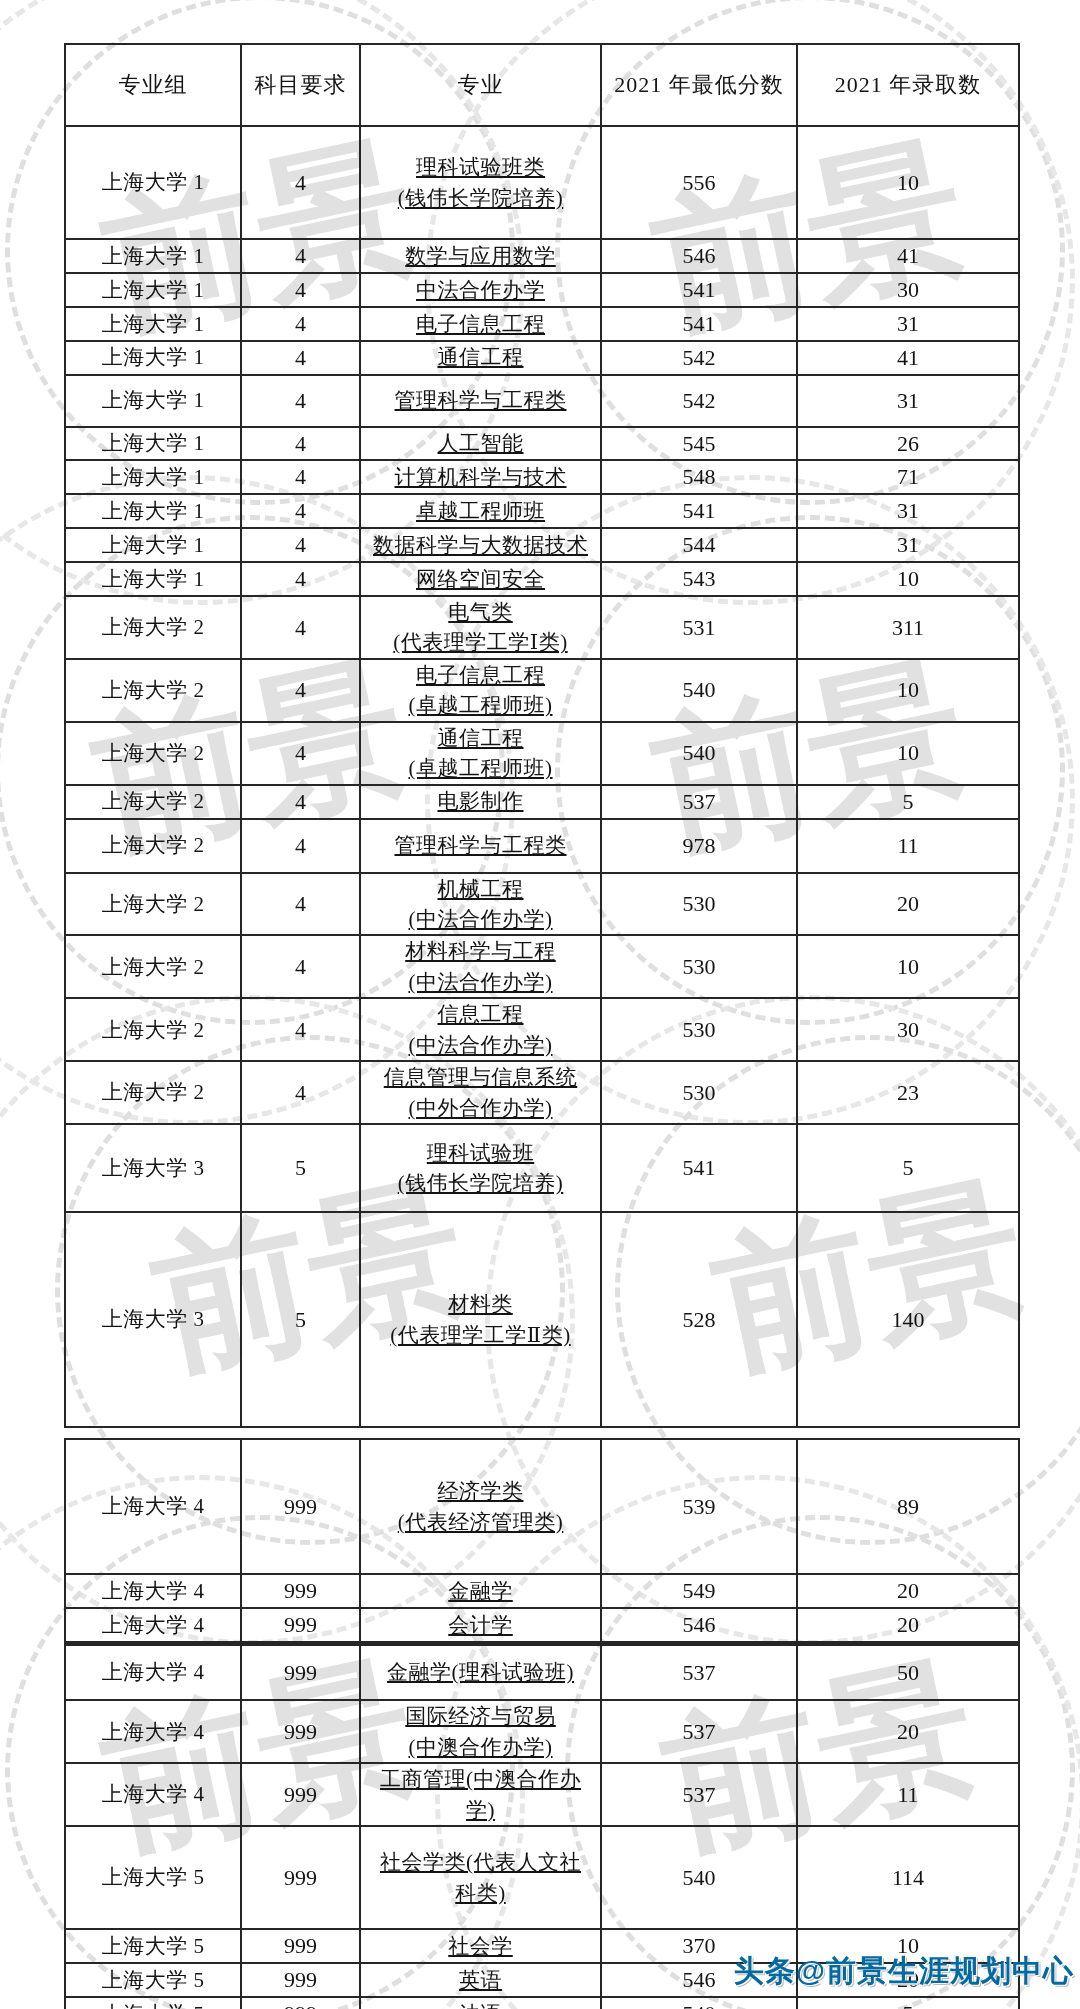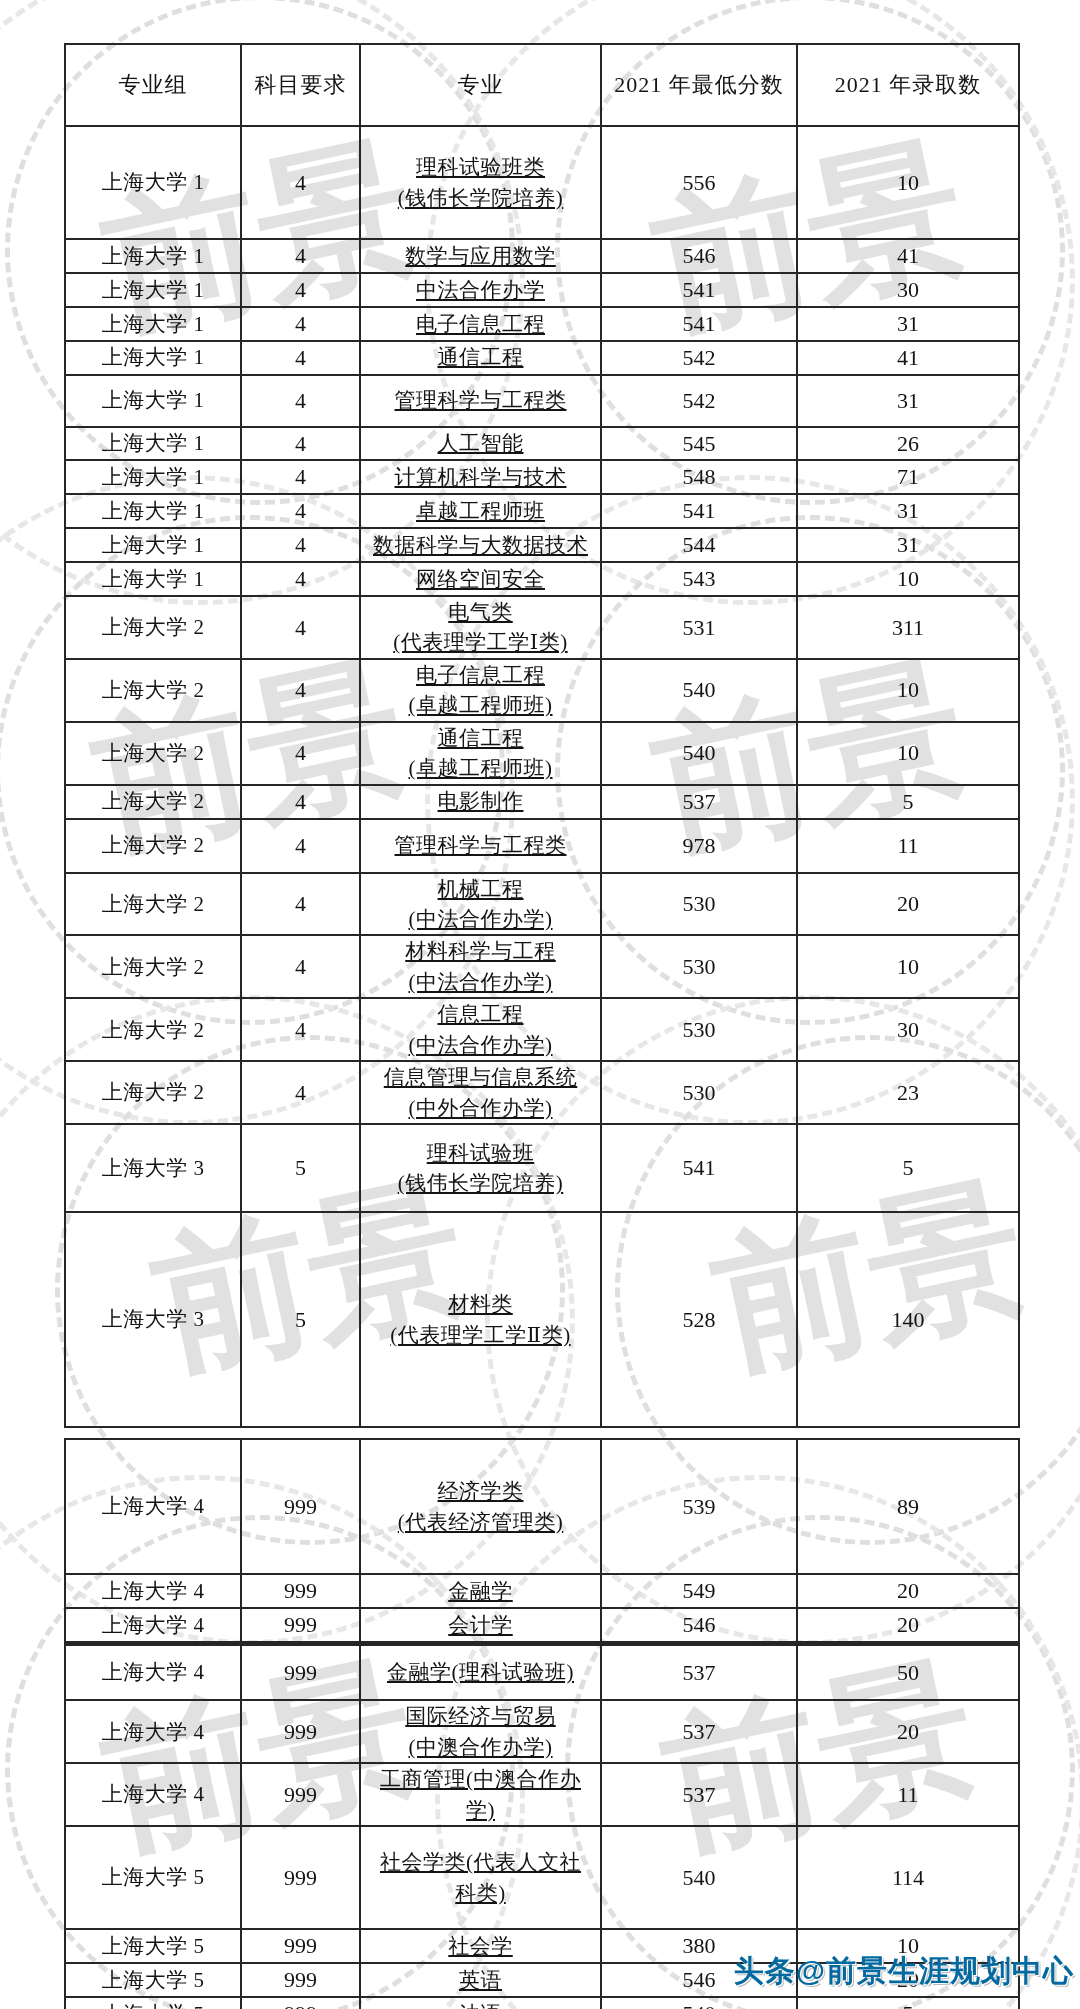--- a/index.html
+++ b/index.html
@@ -396,21 +396,21 @@
             </td>
             <td class="num">540</td>
             <td class="num">114</td>
           </tr>
           <tr style="height: 32px;">
             <td>上海大学 5</td>
             <td class="num">999</td>
             <td>
               <span class="line">社会学</span>
             </td>
-            <td class="num">380</td>
+            <td class="num">370</td>
             <td class="num">10</td>
           </tr>
           <tr style="height: 28px;">
             <td>上海大学 5</td>
             <td class="num">999</td>
             <td>
               <span class="line">英语</span>
             </td>
             <td class="num">546</td>
             <td class="num">20</td>

